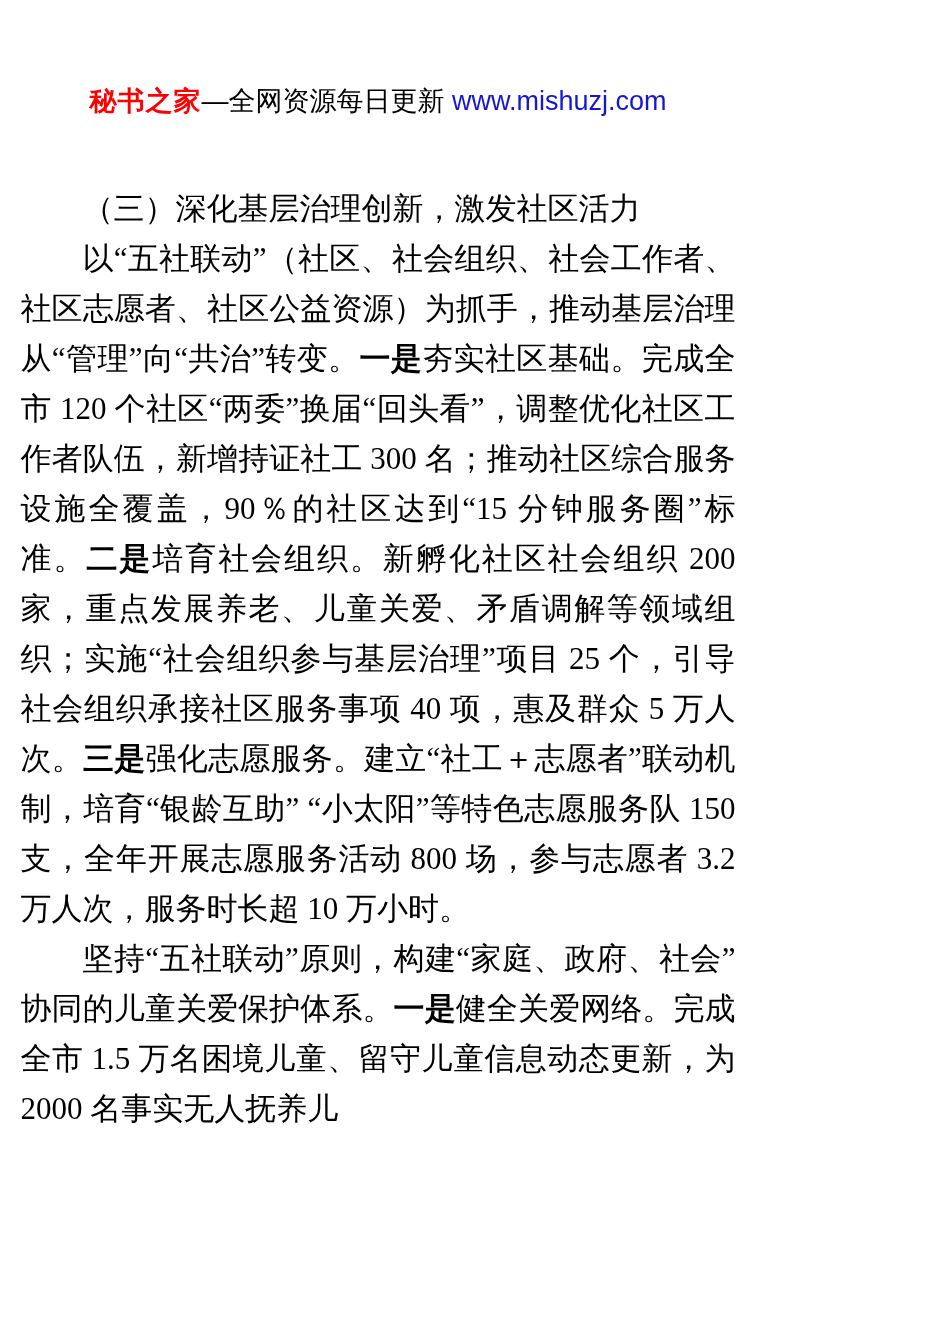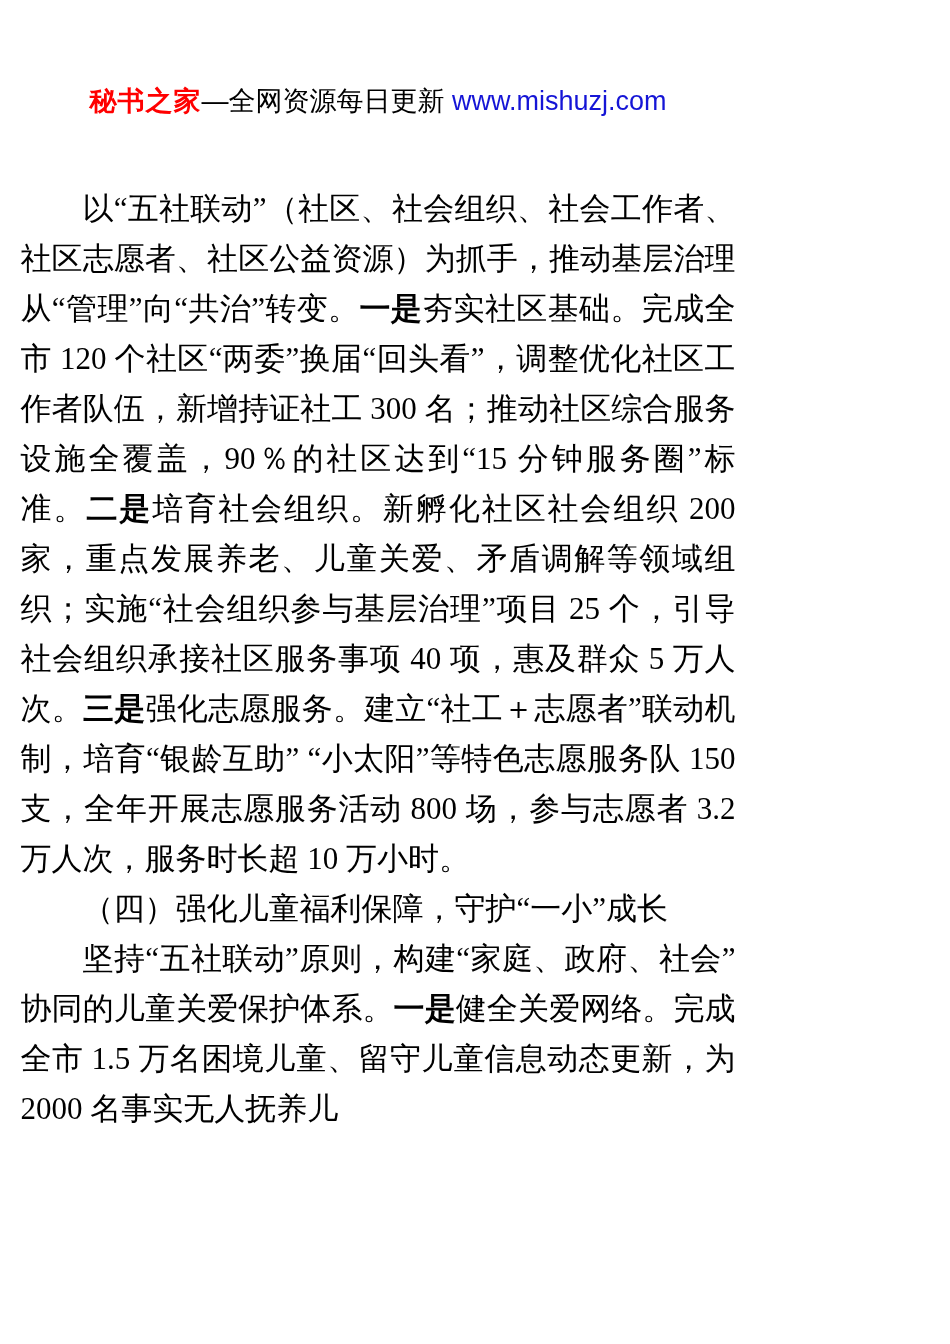--- a/index.html
+++ b/index.html
@@ -64,18 +64,18 @@
 </head>
 <body>
 
 <div class="page">
 
   <div class="header">
     <span class="brand">秘书之家</span><span class="tagline">—全网资源每日更新 </span><a class="url">www.mishuzj.com</a>
   </div>
 
   <div class="content" id="doc-content">
+      <p class="para heading indent"><span class="run">（三）深化基层治理创新，激发社区活力</span></p>
       <p class="para body indent"><span class="run">以“五社联动”（社区、社会组织、社会工作者、社区志愿者、社区公益资源）为抓手，推动基层治理从“管理”向“共治”转变。</span><span class="run-bold">一是</span><span class="run">夯实社区基础。完成全市 120 个社区“两委”换届“回头看”，调整优化社区工作者队伍，新增持证社工 300 名；推动社区综合服务设施全覆盖，90％的社区达到“15 分钟服务圈”标准。</span><span class="run-bold">二是</span><span class="run">培育社会组织。新孵化社区社会组织 200 家，重点发展养老、儿童关爱、矛盾调解等领域组织；实施“社会组织参与基层治理”项目 25 个，引导社会组织承接社区服务事项 40 项，惠及群众 5 万人次。</span><span class="run-bold">三是</span><span class="run">强化志愿服务。建立“社工＋志愿者”联动机制，培育“银龄互助” “小太阳”等特色志愿服务队 150 支，全年开展志愿服务活动 800 场，参与志愿者 3.2 万人次，服务时长超 10 万小时。</span></p>
-      <p class="para heading indent"><span class="run">（四）强化儿童福利保障，守护“一小”成长</span></p>
       <p class="para body indent"><span class="run">坚持“五社联动”原则，构建“家庭、政府、社会”协同的儿童关爱保护体系。</span><span class="run-bold">一是</span><span class="run">健全关爱网络。完成全市 1.5 万名困境儿童、留守儿童信息动态更新，为 2000 名事实无人抚养儿</span></p>
     </div>
 
 </div>
 
 </body></html>

